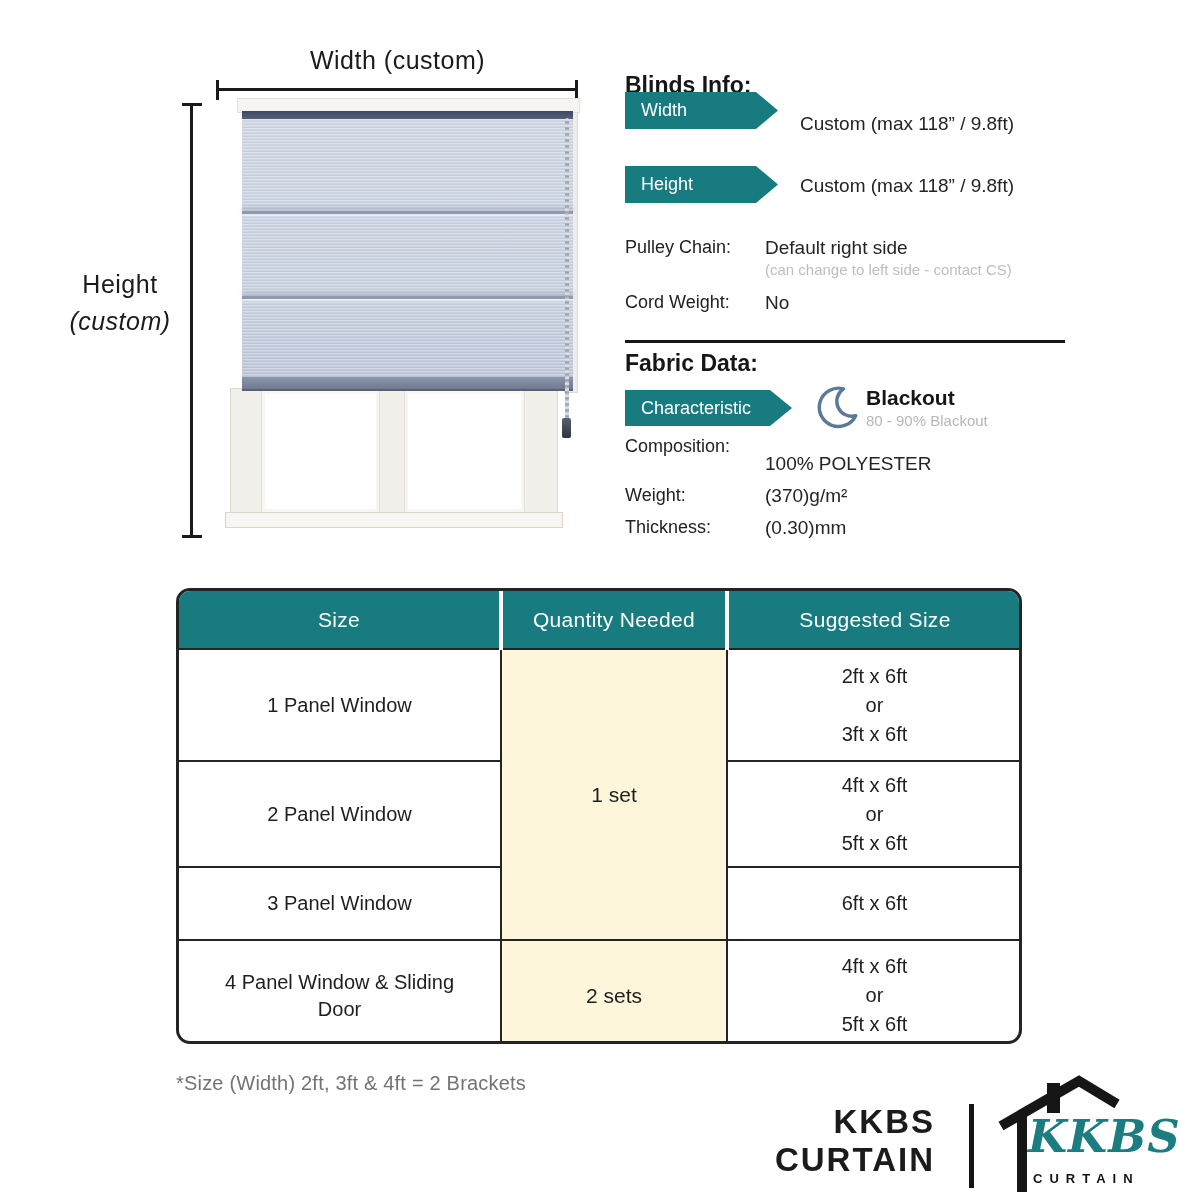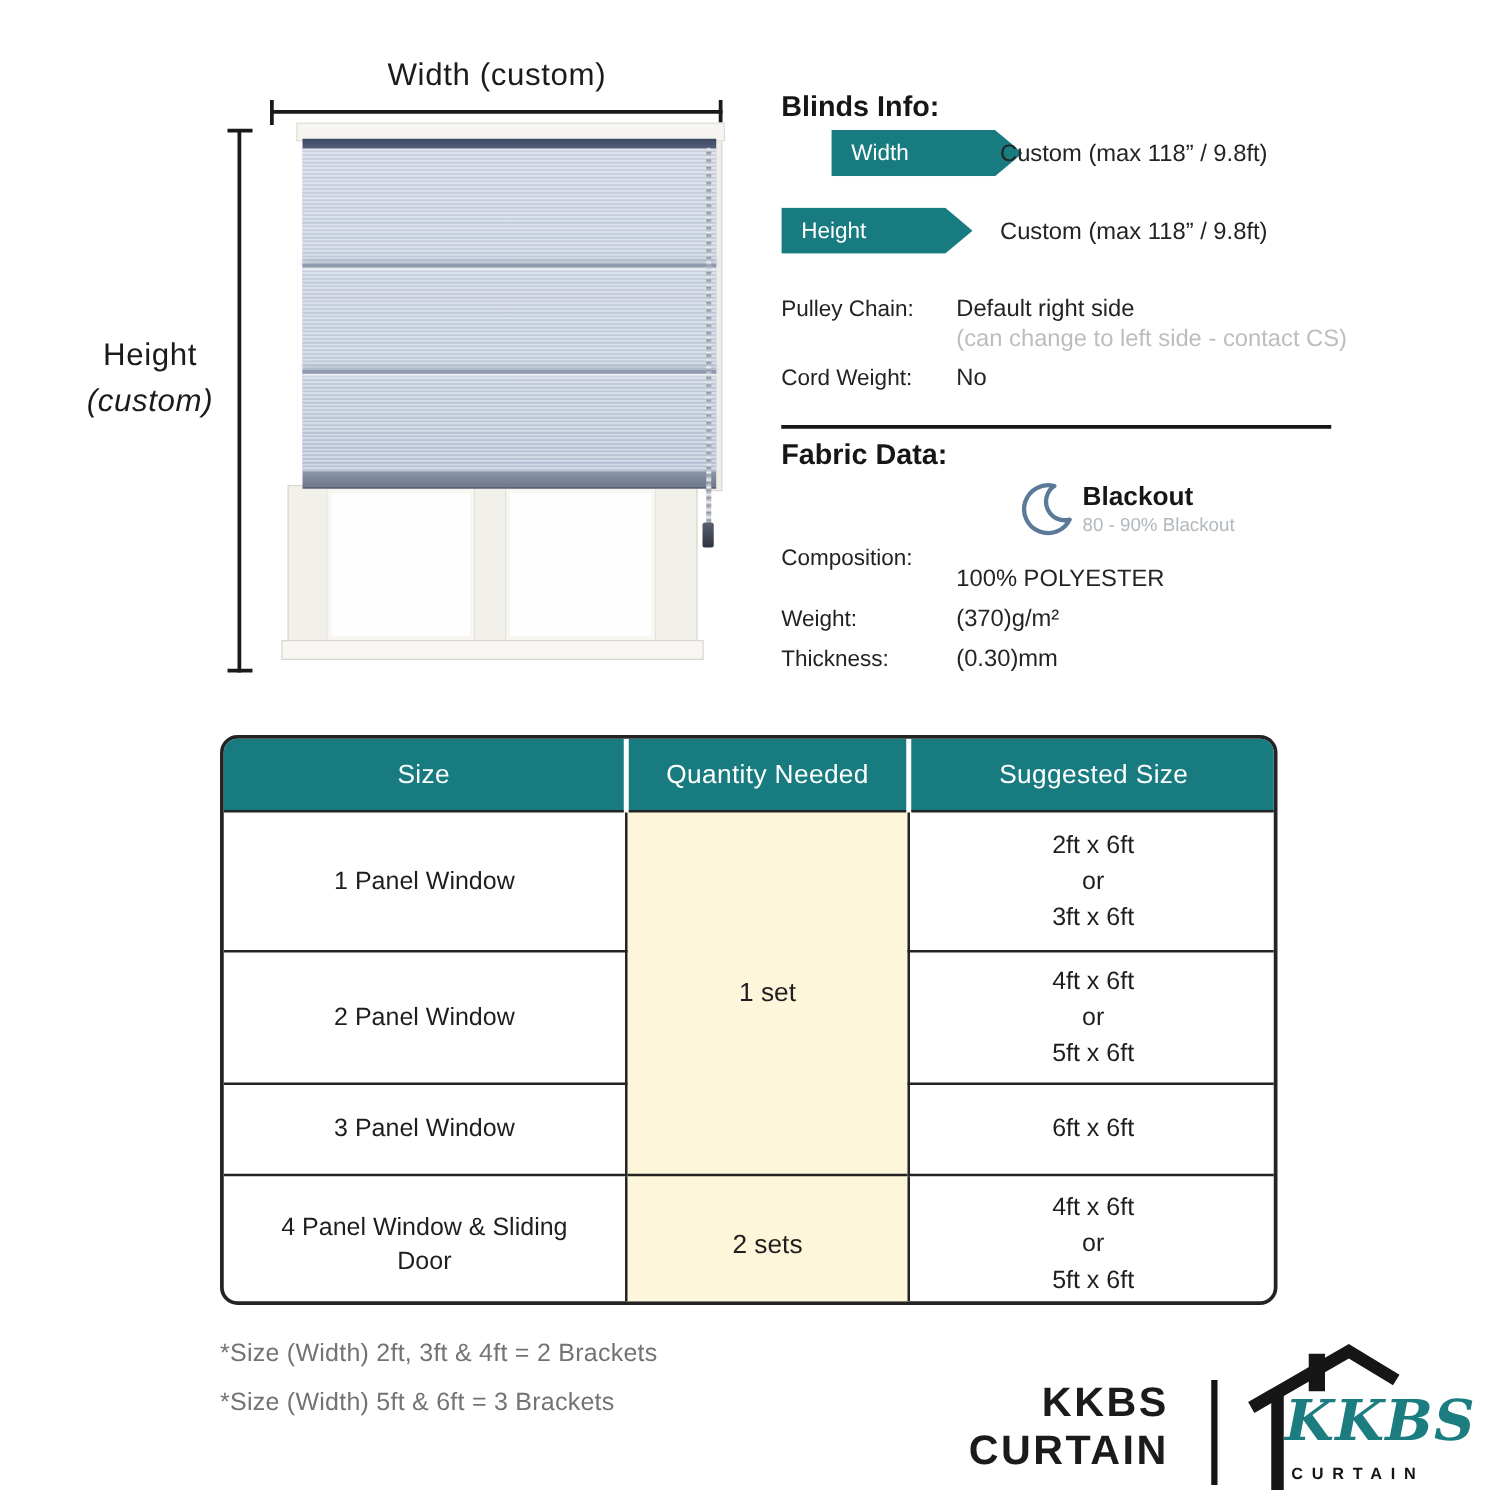--- a/index.html
+++ b/index.html
@@ -40,21 +40,21 @@
 
   
   .section-heading { font-size:23px; font-weight:bold; color:#161616; }
   .arrow-badge {
     background:#177b80; color:#ffffff; font-size:18px;
     display:flex; align-items:center; padding-left:16px; box-sizing:border-box;
     clip-path:polygon(0 0, calc(100% - 22px) 0, 100% 50%, calc(100% - 22px) 100%, 0 100%);
   }
   .spec-label { font-size:18px; color:#222; }
   .spec-value { font-size:19px; color:#242424; }
-  .spec-note  { font-size:19px; color:#bdbdbd; }
+  .spec-note  { font-size:15px; color:#bdbdbd; }
   .divider { background:#161616; height:3px; }
   .blackout-title { font-size:21px; font-weight:bold; color:#161616; }
   .blackout-note { font-size:15px; color:#b3b8bd; }
 
   
   .table-wrap {
     left:176px; top:588px; width:846px; height:456px;
     border:3px solid #242424; border-radius:14px; overflow:hidden; box-sizing:border-box;
   }
   table.size-table { width:100%; height:100%; border-collapse:collapse; table-layout:fixed; }
@@ -113,41 +113,44 @@
       <div class="abs blind-seam" style="left:0; top:92px; width:331px;"></div>
       <div class="abs blind-seam" style="left:0; top:177px; width:331px;"></div>
     </div>
     <div class="abs blind-bottombar" style="left:226px; top:377px; width:331px; height:12px;"></div>
     <div class="abs chain" style="left:549px; top:118px; height:318px;"></div>
     <div class="abs chain-weight" style="left:546px; top:418px; width:9px; height:20px;"></div>
   </div>
 
   <div class="abs section-heading" style="left:625px; top:72px;">Blinds Info:</div>
 
-  <div class="abs arrow-badge" style="left:625px; top:104px; width:153px; height:37px;margin-left:40px;">
+  <div class="abs arrow-badge" style="left:625px; top:92px; width:153px; height:37px;">
     <span>Width</span>
   </div>
   <div class="abs spec-value" style="left:800px; top:113px;">Custom (max 118” / 9.8ft)</div>
 
   <div class="abs arrow-badge" style="left:625px; top:166px; width:153px; height:37px;">
     <span>Height</span>
   </div>
   <div class="abs spec-value" style="left:800px; top:175px;">Custom (max 118” / 9.8ft)</div>
 
   <div class="abs spec-label" style="left:625px; top:237px;">Pulley Chain:</div>
   <div class="abs spec-value" style="left:765px; top:237px;">Default right side</div>
   <div class="abs spec-note" style="left:765px; top:261px;">(can change to left side - contact CS)</div>
 
   <div class="abs spec-label" style="left:625px; top:292px;">Cord Weight:</div>
   <div class="abs spec-value" style="left:765px; top:292px;">No</div>
 
   <div class="abs divider" style="left:625px; top:340px; width:440px;"></div>
 
   <div class="abs section-heading" style="left:625px; top:350px;">Fabric Data:</div>
 
+  <div class="abs arrow-badge" style="left:625px; top:390px; width:167px; height:36px;">
+    <span>Characteristic</span>
+  </div>
 
   <svg class="abs" style="left:812px; top:383px;" width="46" height="50" viewBox="0 0 60 64">
     <path d="M41 7 A 25 25 0 1 0 57 42 A 19.5 19.5 0 0 1 41 7 Z" fill="none" stroke="#5b7a99" stroke-width="4.5" stroke-linejoin="round"></path>
   </svg>
 
   <div class="abs blackout-title" style="left:866px; top:386px;">Blackout</div>
   <div class="abs blackout-note" style="left:866px; top:412px;">80 - 90% Blackout</div>
 
   <div class="abs spec-label" style="left:625px; top:436px;text-align:center;">Composition:</div>
   <div class="abs spec-value" style="left:765px; top:453px;">100% POLYESTER</div>
@@ -205,21 +208,20 @@
             <span class="cell-line">4ft x 6ft</span>
             <span class="cell-line">or</span>
             <span class="cell-line">5ft x 6ft</span>
           </td>
         </tr>
       </tbody>
     </table>
   </div>
 
   <div class="abs footnote" style="left:176px; top:1072px;">*Size (Width) 2ft, 3ft &amp; 4ft = 2 Brackets</div>
-  <div class="abs footnote" style="left:176px; top:1111px;">*Size (Width) 5ft &amp; 6ft = 3 Brackets</div>
 
   <div class="abs wordmark" style="left:690px; top:1103px; width:245px;">
     <span style="display:block;">KKBS</span>
     <span style="display:block;">CURTAIN</span>
   </div>
 
   <div class="abs brand-divider" style="left:969px; top:1104px;"></div>
 
   <div class="abs" style="left:995px; top:1070px; width:200px; height:125px;">
     <svg class="abs" style="left:0; top:0;" width="200" height="125" viewBox="0 0 200 125">

